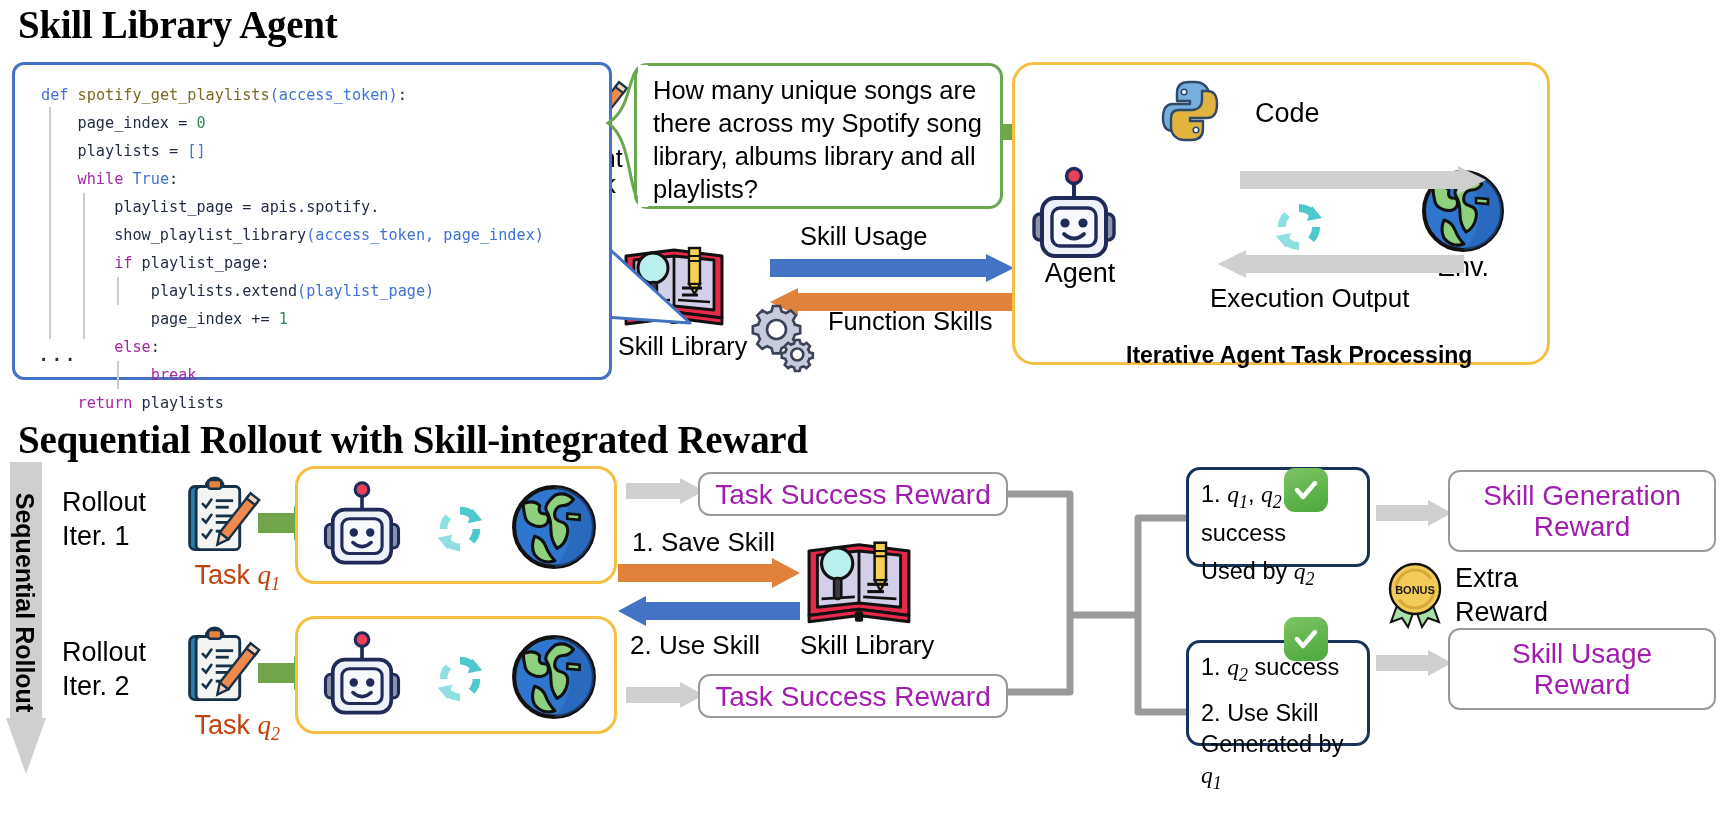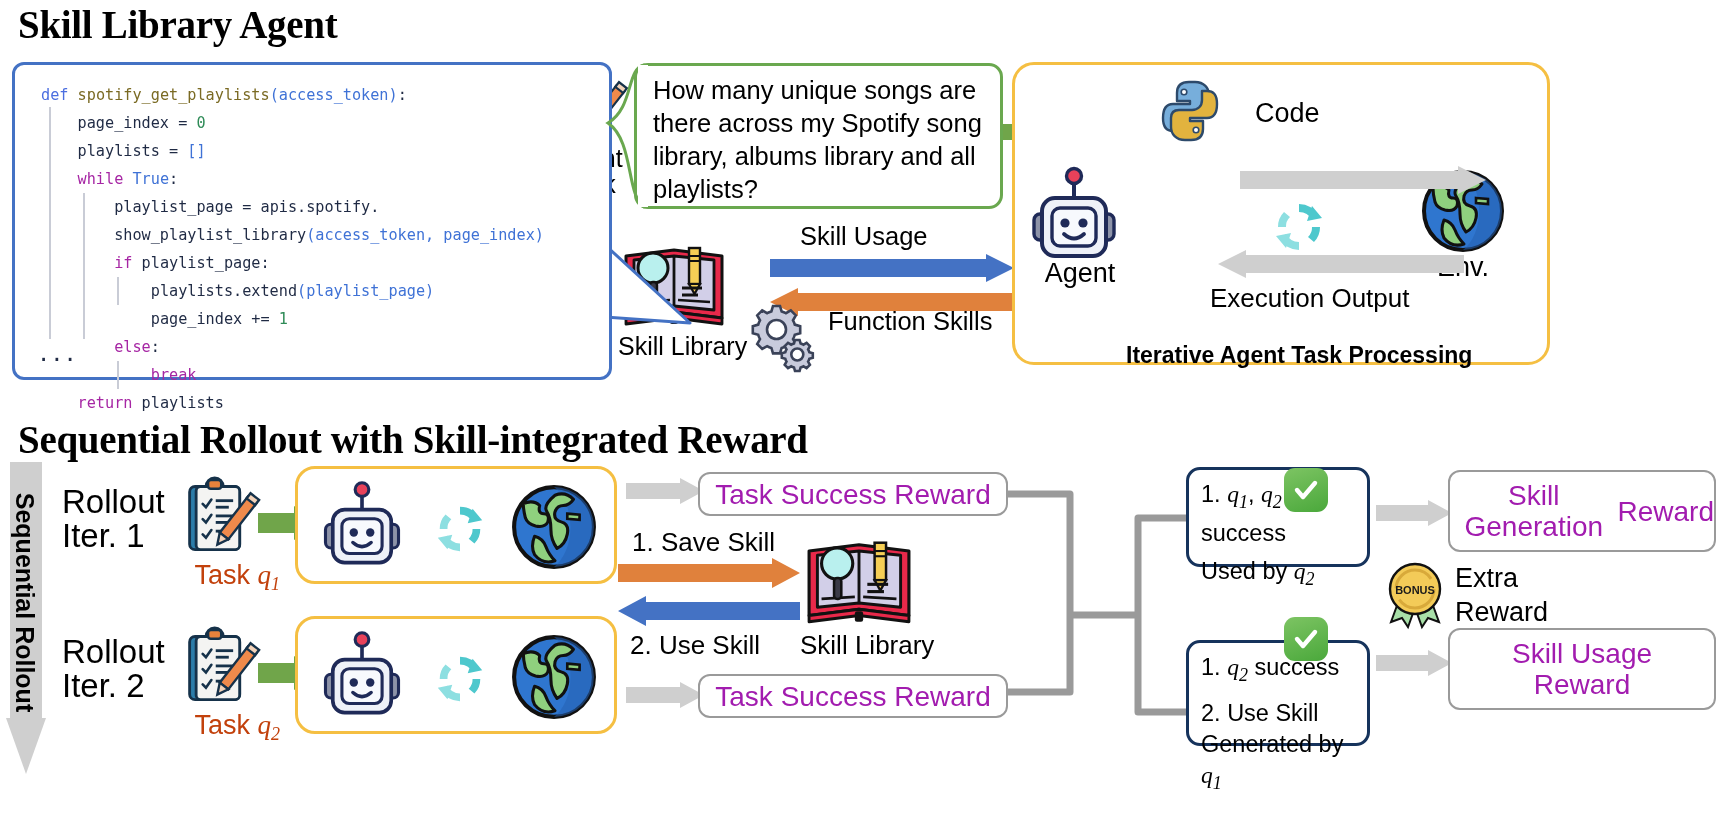--- a/index.html
+++ b/index.html
@@ -114,21 +114,21 @@
     position:absolute; left:0; top:256px; width:40px; height:56px;
     background:#cfcfcf; clip-path:polygon(0 0, 100% 0, 50% 100%);
   }
   #seq-arrow .vtxt {
     position:absolute; left:-113px; top:126px; width:262px;
     transform:rotate(90deg);
     font-size:25px; font-weight:bold; color:#000; text-align:center;
     white-space:nowrap;
   }
 
-  .rollout-lbl { font-size:33px; line-height:34px; color:#000; text-align:left; white-space:nowrap; }
+  .rollout-lbl { font-size:27px; line-height:34px; color:#000; text-align:left; white-space:nowrap; }
   .task-lbl { font-size:27px; color:#c2410c; text-align:right; white-space:nowrap; }
   .sub { font-size:18px; vertical-align:sub; }
   .ital { font-style:italic; font-family:"Liberation Serif", serif; }
 
   .env-panel {
     border:3px solid #f5bf42; border-radius:20px; background:#fff;
     width:322px; height:118px;
   }
 
   .rbox {
@@ -515,21 +515,21 @@
   </div>
 
   <div class="abs check-badge" style="left:1284px; top:468px;">
     <svg width="28" height="28" viewBox="0 0 28 28">
         <path d="M5,14 l6,7 l12,-14" stroke="#ffffff" stroke-width="4.4" fill="none" stroke-linecap="round" stroke-linejoin="round"></path>
       </svg>
   </div>
   <svg class="abs" style="left:1376px; top:500px;" width="76" height="26">
     <path d="M0,5 L52,5 L52,0 L76,13 L52,26 L52,21 L0,21 Z" fill="#cfcfcf"></path>
   </svg>
-  <div class="abs rbox" style="left:1448px; top:470px; width:268px; height:82px; flex-direction:row;">
+  <div class="abs rbox" style="left:1448px; top:470px; width:268px; height:82px; flex-direction:column;">
     <div>Skill Generation</div>
     <div>Reward</div>
   </div>
 
   <div class="abs check-badge" style="left:1284px; top:617px;">
     <svg width="28" height="28" viewBox="0 0 28 28">
         <path d="M5,14 l6,7 l12,-14" stroke="#ffffff" stroke-width="4.4" fill="none" stroke-linecap="round" stroke-linejoin="round"></path>
       </svg>
   </div>
   <svg class="abs" style="left:1376px; top:650px;" width="76" height="26">

